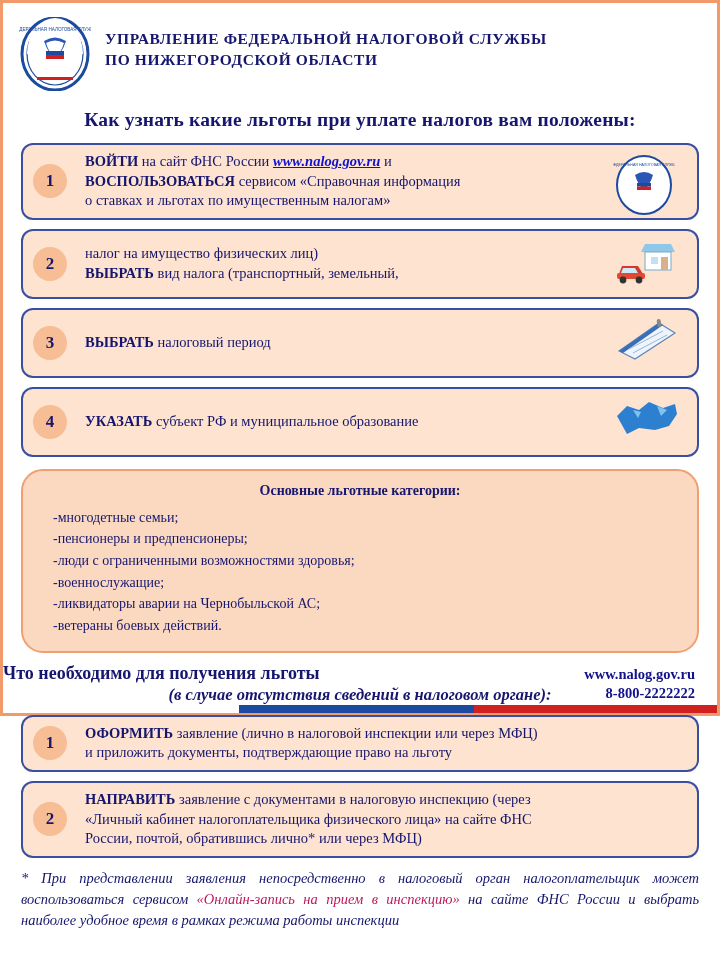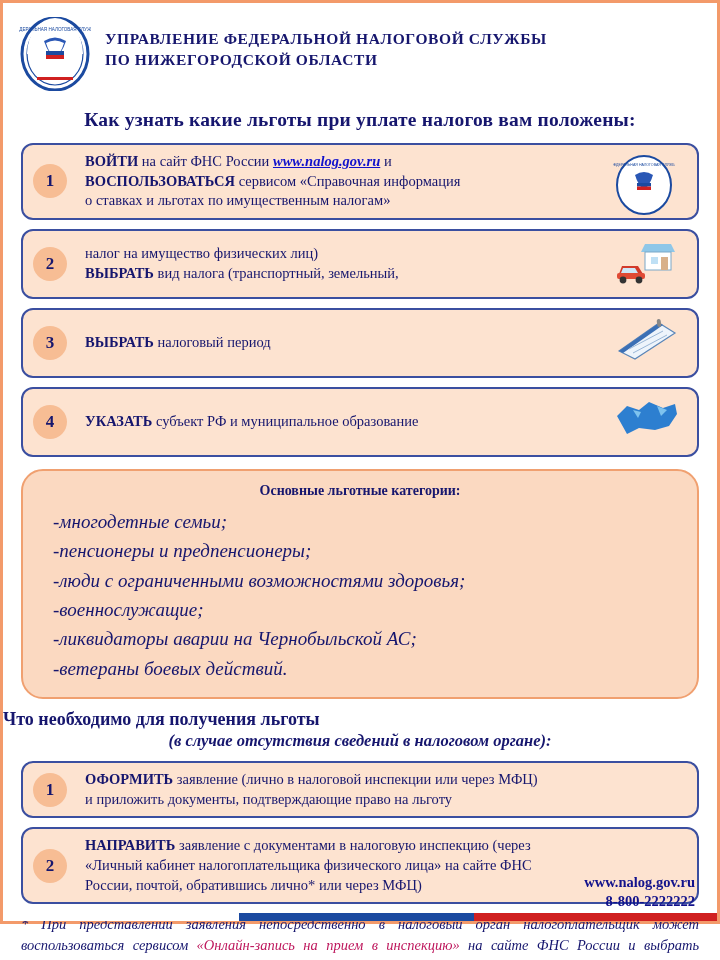--- a/index.html
+++ b/index.html
@@ -11,21 +11,21 @@
     height: 960px;
     background: #ffffff;
     font-family: "Liberation Serif", serif;
     color: #1a1a6e;
     position: relative;
     overflow: hidden;
   }
   .page {
     position: relative;
     width: 720px;
-    height: 924px;
+    height: 716px;
     box-sizing: border-box;
     border: 3px solid #f39a6a;
     background: #ffffff;
   }
 
   
   .header {
     display: flex;
     align-items: flex-start;
     padding: 14px 16px 6px 16px;
@@ -120,24 +120,23 @@
   }
   .cats-title {
     text-align: center;
     font-weight: bold;
     font-size: 14px;
     color: #16166e;
     margin-bottom: 8px;
   }
   .cats li {
     list-style: none;
-    font-size: 19px;
+    font-size: 14px;
     color: #16166e;
     line-height: 1.55;
-    font-style: italic;
   }
   .cats ul { margin: 0; padding: 0 0 0 12px; }
 
   
   .title2 {
     text-align: left;
     font-weight: bold;
     font-size: 18px;
     color: #16166e;
     margin: 6px 0 1px 0;

